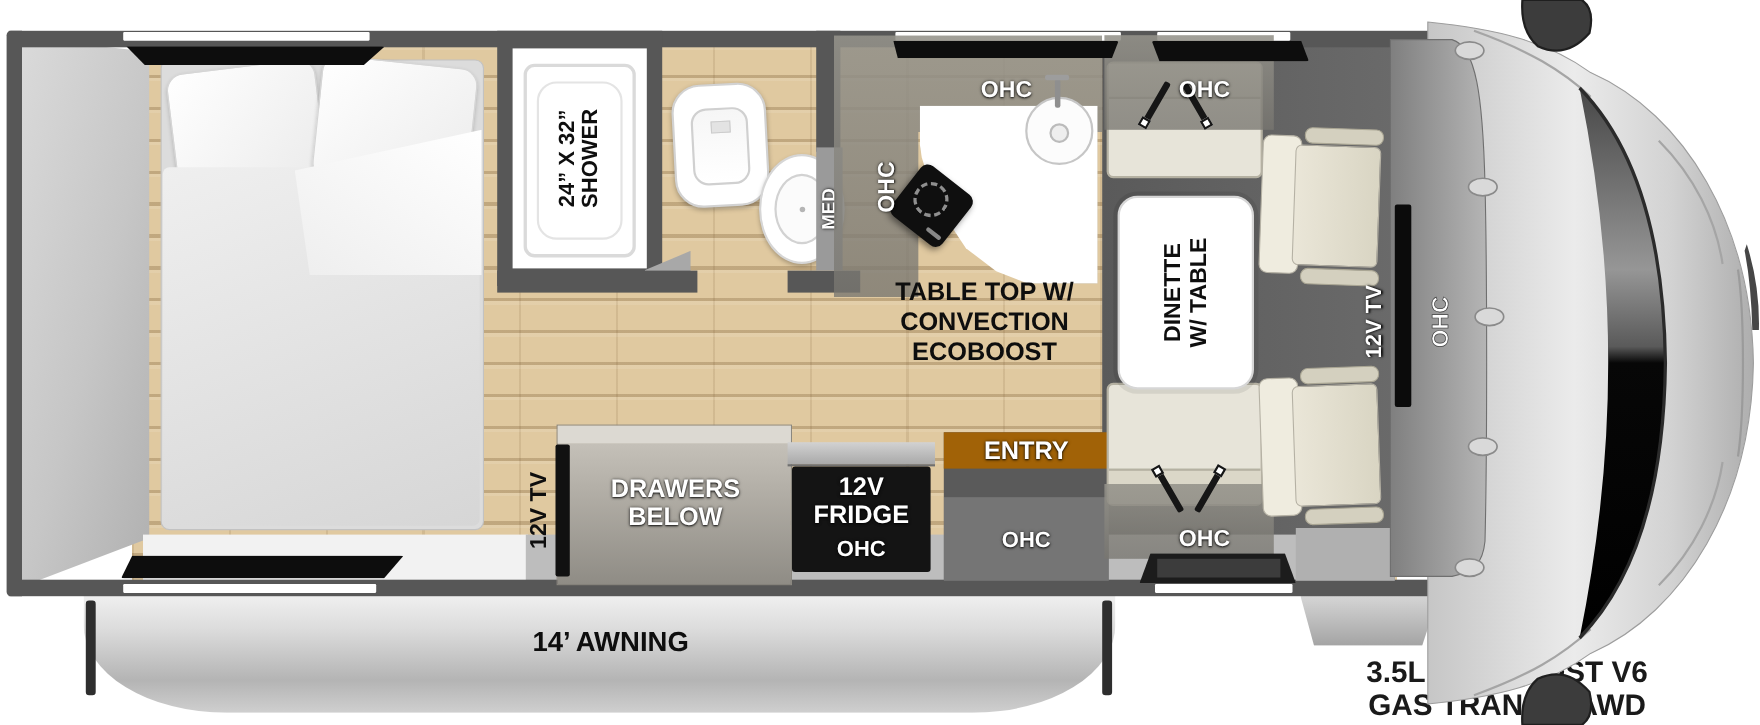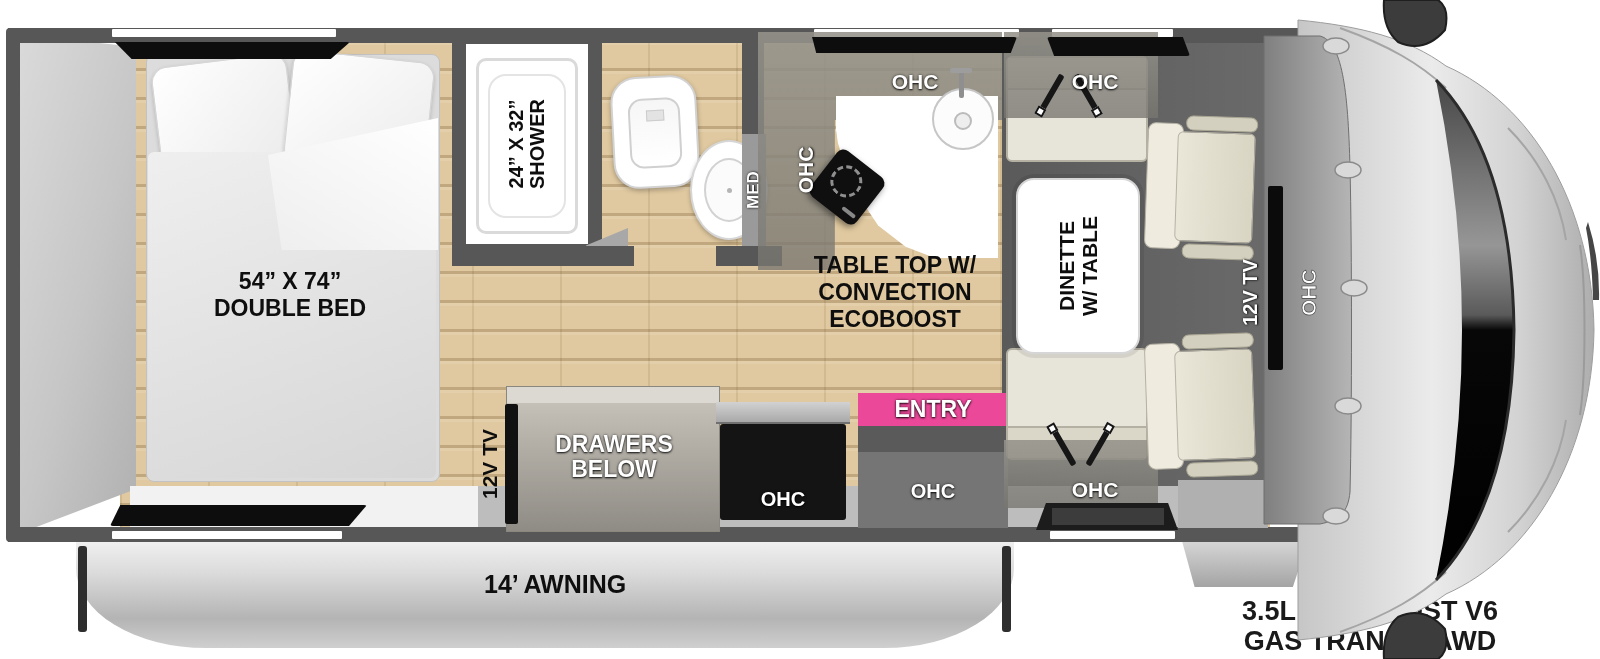--- a/index.html
+++ b/index.html
@@ -66,24 +66,20 @@
   <div class="abs" style="left:146px;top:54px;width:292px;height:426px;
        background:#dcdcdc;border:1px solid #c2c2c2;border-radius:8px"></div>
   <div class="abs" style="left:156px;top:60px;width:134px;height:106px;
        background:linear-gradient(135deg,#ffffff,#ebebeb);border:1px solid #d5d5d5;border-radius:16px;transform:rotate(-7deg);box-shadow:0 2px 4px rgba(0,0,0,.2)"></div>
   <div class="abs" style="left:288px;top:56px;width:140px;height:112px;
        background:linear-gradient(135deg,#ffffff,#ebebeb);border:1px solid #d5d5d5;border-radius:16px;transform:rotate(6deg);box-shadow:0 2px 4px rgba(0,0,0,.2)"></div>
   <div class="abs" style="left:148px;top:152px;width:288px;height:326px;
        background:linear-gradient(160deg,#efefef,#d6d6d6);border-radius:6px"></div>
   <div class="abs" style="left:268px;top:118px;width:170px;height:132px;
        background:linear-gradient(210deg,#ffffff,#eeeeee);clip-path:polygon(0 28%,100% 0,100% 100%,8% 100%)"></div>
-  <div class="abs blk" style="left:168px;top:268px;width:244px;height:58px;font-size:23px;line-height:27px;text-align:center">
-    <div>54” X 74”</div>
-    <div>DOUBLE BED</div>
-  </div>
 
   <div class="abs" style="left:452px;top:28px;width:150px;height:232px;background:#575757"></div>
   <div class="abs" style="left:466px;top:44px;width:122px;height:200px;background:#fff"></div>
   <div class="abs" style="left:476px;top:58px;width:102px;height:176px;
        background:#fff;border:3px solid #dadada;border-radius:10px;box-sizing:border-box"></div>
   <div class="abs" style="left:488px;top:74px;width:78px;height:144px;
        background:#fff;border:2px solid #e4e4e4;border-radius:18px;box-sizing:border-box"></div>
   <div class="abs flexc" style="left:466px;top:48px;width:122px;height:192px">
     <div class="rot blk" style="font-size:20px;line-height:21px">
       <div>24” X 32”</div>
@@ -148,24 +144,28 @@
   </div>
   <div class="abs" style="left:505px;top:404px;width:13px;height:120px;background:#111111;border-radius:2px"></div>
   <div class="abs wht" style="left:516px;top:432px;width:196px;height:76px;font-size:23px;line-height:25px;text-align:center">
     <div>DRAWERS</div>
     <div>BELOW</div>
   </div>
 
   <div class="abs" style="left:716px;top:402px;width:134px;height:22px;
        background:linear-gradient(180deg,#d2d2d2,#a9a9a9);border-bottom:2px solid #707070;box-sizing:border-box"></div>
   <div class="abs" style="left:720px;top:424px;width:126px;height:96px;background:#141414;border-radius:3px"></div>
+  <div class="abs wht" style="left:722px;top:430px;width:122px;height:50px;font-size:23px;line-height:25px;text-align:center">
+    <div>12V</div>
+    <div>FRIDGE</div>
+  </div>
   <div class="abs wht" style="left:722px;top:488px;width:122px;height:24px;font-size:20px;text-align:center">OHC</div>
 
   <div class="abs" style="left:858px;top:393px;width:150px;height:135px;background:#5a5a5a"></div>
-  <div class="abs flexc" style="left:858px;top:393px;width:150px;height:33px;background:#ec4899">
+  <div class="abs flexc" style="left:858px;top:393px;width:150px;height:33px;background:#a16207">
     <span class="wht" style="font-size:23px">ENTRY</span>
   </div>
   <div class="abs" style="left:858px;top:452px;width:150px;height:76px;background:rgba(175,175,175,.32)"></div>
   <div class="abs wht" style="left:898px;top:480px;width:70px;height:24px;font-size:20px;text-align:center">OHC</div>
 
   <div class="abs bench" style="left:1006px;top:56px;width:142px;height:106px">
     <div class="abs" style="left:0;top:0;width:100%;height:32px;background:#dbd7c8;border-bottom:2px solid #b5b1a2;box-sizing:border-box"></div>
   </div>
   <div class="abs bench" style="left:1006px;top:348px;width:142px;height:112px">
     <div class="abs" style="left:0;bottom:0;width:100%;height:32px;background:#dbd7c8;border-top:2px solid #b5b1a2;box-sizing:border-box"></div>

